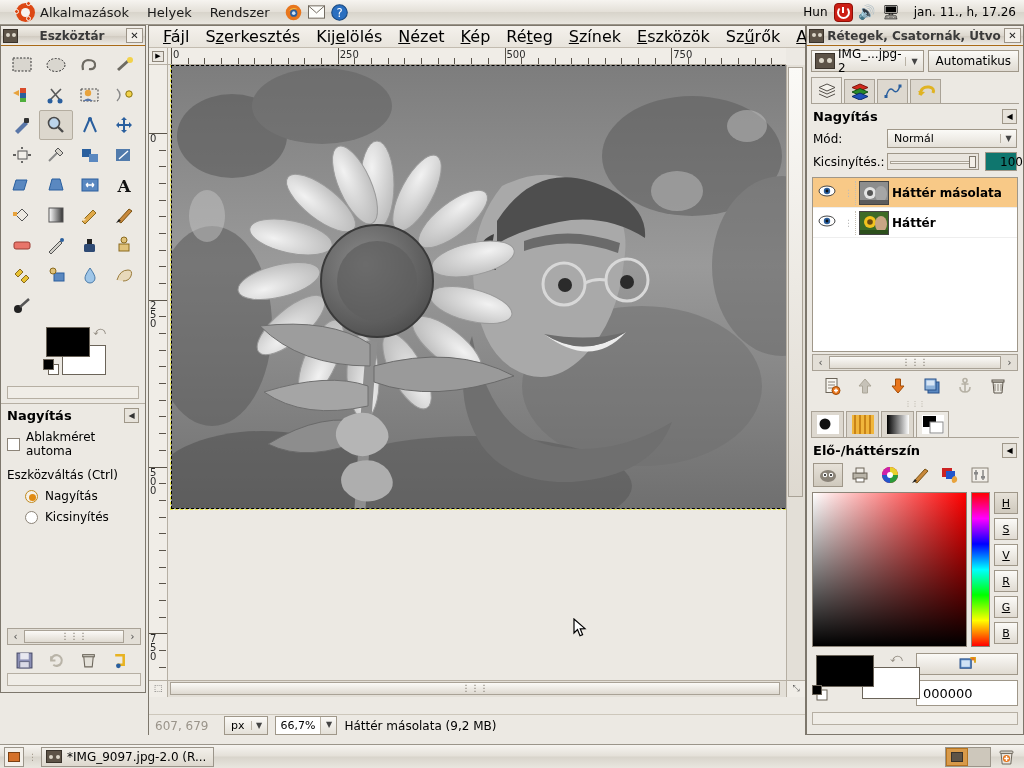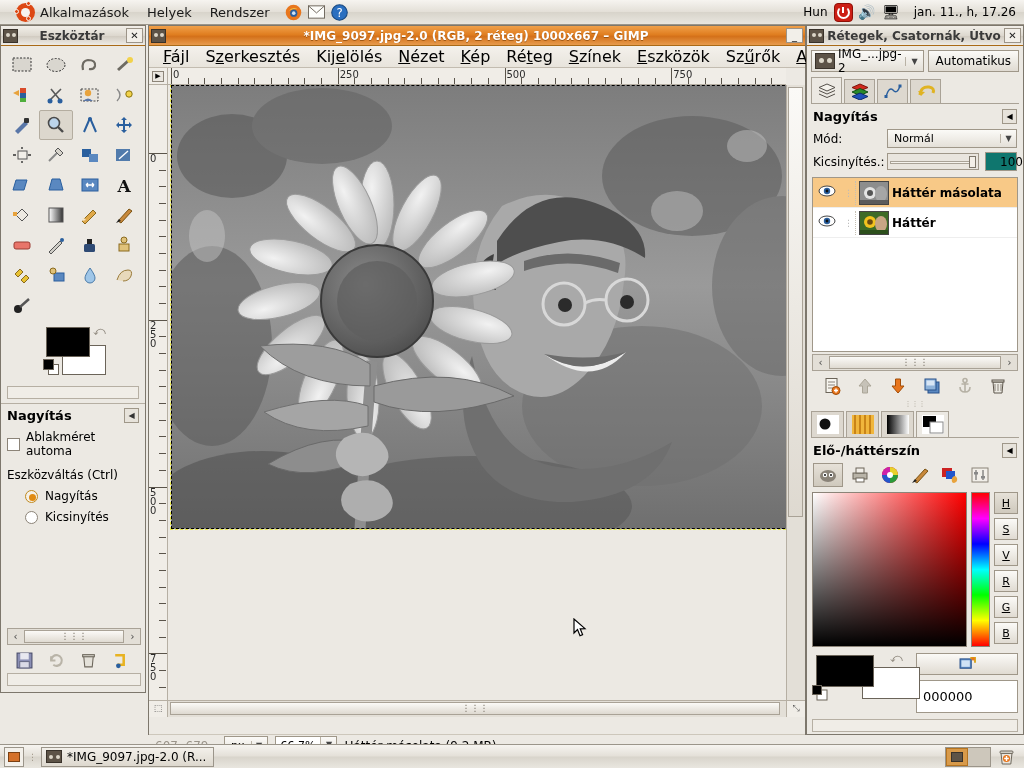--- a/index.html
+++ b/index.html
@@ -232,21 +232,21 @@
   .radcol .rb.on{ background:linear-gradient(to bottom,#e6e1d8,#cfc9bd);}
   #colorbottom{ display:flex; gap:6px; margin:6px 5px 0 5px; align-items:flex-start;}
   .fgbg{ width:98px; height:50px; position:relative;}
   .fgbg .f{ position:absolute; left:4px; top:2px; width:58px;height:32px;background:#000;border:1px solid #6b6459;}
   .fgbg .b{ position:absolute; left:50px; top:14px; width:58px;height:32px;background:#fff;border:1px solid #6b6459;}
   .fgbg .sw{ position:absolute; left:78px; top:-2px; font-size:12px; color:#8a8378;}
   .fgbg .dc{ position:absolute; left:0; top:32px; width:16px;height:16px;}
   .hexcol{ flex:1; }
   .hexbtn{ height:22px;border:1px solid #9f9789;background:linear-gradient(to bottom,#fbfaf7,#e0dbd2);
      display:flex;align-items:center;justify-content:center;font-size:12px;}
-  .hexfield{ margin-top:5px; height:33px;border:1px solid #9f9789;background:#fff;
+  .hexfield{ margin-top:5px; height:26px;border:1px solid #9f9789;background:#fff;
      display:flex;align-items:center;padding-left:6px;font-size:13px;}
   #rd-strip{ margin:6px 5px 0 5px; height:13px; border:1px solid #b6afa3; background:#f0ede7;}
 
   
   #taskbar{ left:0; top:744px; width:1024px; height:24px;
     background: linear-gradient(to bottom,#f6f4f0 0%, #e4e0d8 48%, #d8d4cb 52%, #e9e6df 100%);
     border-top:1px solid #9b958a; display:flex; align-items:center; padding:0 4px; gap:4px;}
   .showdesk{ width:20px;height:20px;border:1px solid #9b958a;background:#f3f0ea;
      display:flex;align-items:center;justify-content:center;}
   .showdesk i{ width:12px;height:10px;background:#d4712a;border:1px solid #7a4013;}
@@ -581,25 +581,20 @@
             <path d="M3 3 h8 v9 h-6" fill="none" stroke="#e8b322" stroke-width="2.4"></path>
             <circle cx="6" cy="13" r="2.2" fill="#2a5f9e"></circle>
           </svg>
       </span>
     </div>
     <div id="tb-strip"></div>
   </div>
 </div>
 
 <div id="imgwin" class="abs win">
-  <div class="titlebar">
-    <span class="win-icon"></span>
-    <span class="t-title">*IMG_9097.jpg-2.0 (RGB, 2 réteg) 1000x667 – GIMP</span>
-    <span class="tb-btn">_</span>
-  </div>
 
   <div class="menubar">
     <span class="mi"><u>F</u>ájl</span>
     <span class="mi">S<u>z</u>erkesztés</span>
     <span class="mi">Kij<u>e</u>lölés</span>
     <span class="mi"><u>N</u>ézet</span>
     <span class="mi"><u>K</u>ép</span>
     <span class="mi">Ré<u>t</u>eg</span>
     <span class="mi"><u>S</u>zínek</span>
     <span class="mi"><u>E</u>szközök</span>

